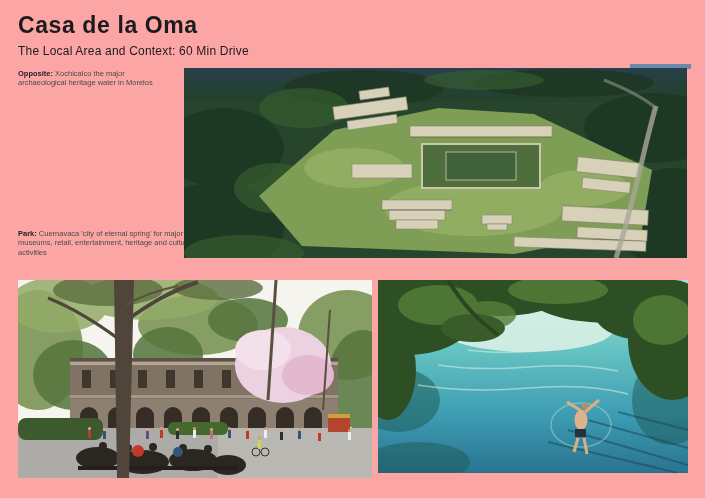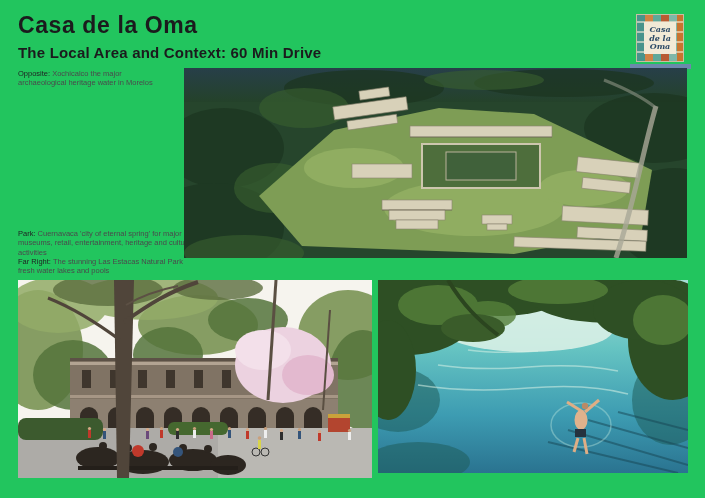--- a/index.html
+++ b/index.html
@@ -1,31 +1,31 @@
 <!DOCTYPE html>
 <html><head>
 <meta charset="utf-8">
 <style>
   html,body{margin:0;padding:0;background:#fff;}
   .page{
-    position:relative;width:705px;height:498px;background:#22c55e;
+    position:relative;width:705px;height:498px;background:#fca5a5;
     font-family:"Liberation Sans",sans-serif;overflow:hidden;
   }
   .page-title{
     position:absolute;left:18px;top:12px;margin:0;
     font-size:23px;font-weight:700;letter-spacing:.6px;color:#1b1b1d;
   }
   .page-subtitle{
     position:absolute;left:18px;top:44px;margin:0;
-    font-size:15px;font-weight:700;letter-spacing:.2px;color:#1b1b1d;
+    font-size:12px;font-weight:400;letter-spacing:.2px;color:#1b1b1d;
   }
   .caption{
     position:absolute;font-size:7.5px;line-height:1.24;color:#4a4a4c;margin:0;
   }
-  .caption b{color:#1f1f21;font-weight:400;}
+  .caption b{color:#1f1f21;font-weight:700;}
   .caption p{margin:0;}
   .cap-opposite{left:18px;top:69px;width:154px;}
   .cap-below{left:18px;top:229px;width:178px;}
   figure{margin:0;padding:0;position:absolute;}
   figure svg{display:block;width:100%;height:100%;}
   .photo-main {left:184px;top:68px;width:503px;height:190px;}
   .photo-plaza{left:18px;top:280px;width:354px;height:198px;}
   .photo-water{left:378px;top:280px;width:310px;height:193px;}
   
   .logo-tiles{
@@ -46,34 +46,26 @@
   }
 </style>
 </head>
 <body>
 
 <div class="page">
 
   <h1 class="page-title">Casa de la Oma</h1>
   <h2 class="page-subtitle">The Local Area and Context: 60 Min Drive</h2>
 
-  <div class="logo-tiles">
-    <div class="logo-center">
-      <span>Casa</span>
-      <span>de la</span>
-      <span>Oma</span>
-    </div>
-  </div>
   <div class="logo-bar"></div>
 
   <p class="caption cap-opposite"><b>Opposite:</b><span> Xochicalco the major archaeological heritage water in Morelos</span></p>
 
   <div class="caption cap-below">
     <p><b>Park:</b><span> Cuernavaca 'city of eternal spring' for major museums, retail, entertainment, heritage and cultural activities</span></p>
-    <p><b>Far Right:</b><span> The stunning Las Estacas Natural Park fresh water lakes and pools</span></p>
   </div>
 
   <figure class="photo-main" aria-label="xochicalco-aerial-ruins">
     <svg viewBox="0 0 503 190" preserveAspectRatio="none">
       <defs>
         <linearGradient id="gSky" x1="0" y1="0" x2="0" y2="1">
           <stop offset="0" stop-color="#273f49"></stop>
             <stop offset="1" stop-color="#24422a"></stop>
         </linearGradient>
       </defs>

